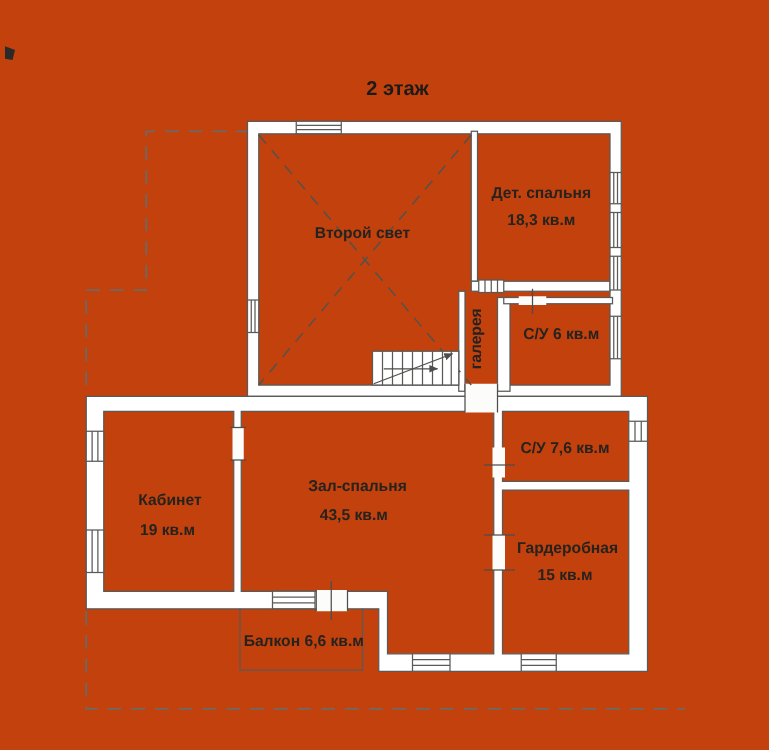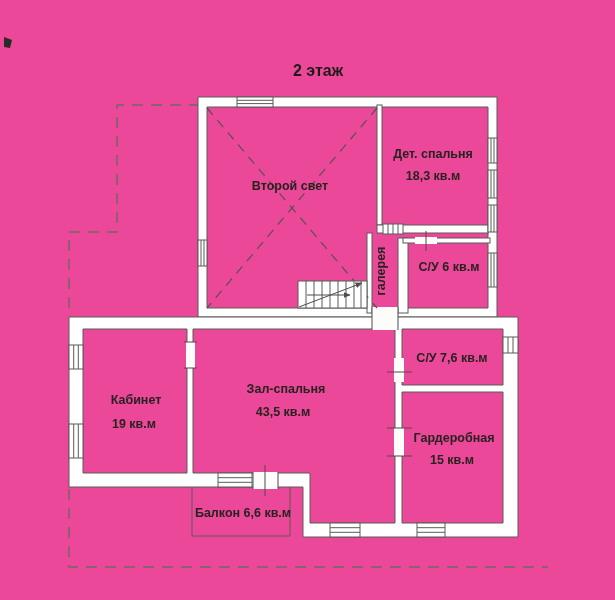--- a/index.html
+++ b/index.html
@@ -3,21 +3,21 @@
 <meta charset="utf-8">
 <style>
   html,body{margin:0;padding:0;}
   body{
     width:615px;height:600px;
     background:#ffffff;
     font-family:"Liberation Sans", sans-serif;
   }
   .page{
     position:relative;width:615px;height:600px;
-    background:#ec4899;overflow:hidden;
+    background:#c2410c;overflow:hidden;
   }
   svg{display:block;}
   .wall{fill:#ffffff;stroke:#5a5a58;stroke-width:1;fill-rule:evenodd;}
   .wallr{fill:#ffffff;stroke:#5a5a58;stroke-width:1;}
   .thin{stroke:#5a5a58;stroke-width:1;fill:none;}
   .gap{fill:#fcfcfa;stroke:none;}
   .tick{stroke:#4d4d4b;stroke-width:1;fill:none;}
   .win{fill:#ffffff;stroke:#5a5a58;stroke-width:1;}
   .winline{stroke:#5a5a58;stroke-width:1;}
   .dash-void{stroke:#55524e;stroke-width:1.2;stroke-dasharray:9 7;fill:none;}

